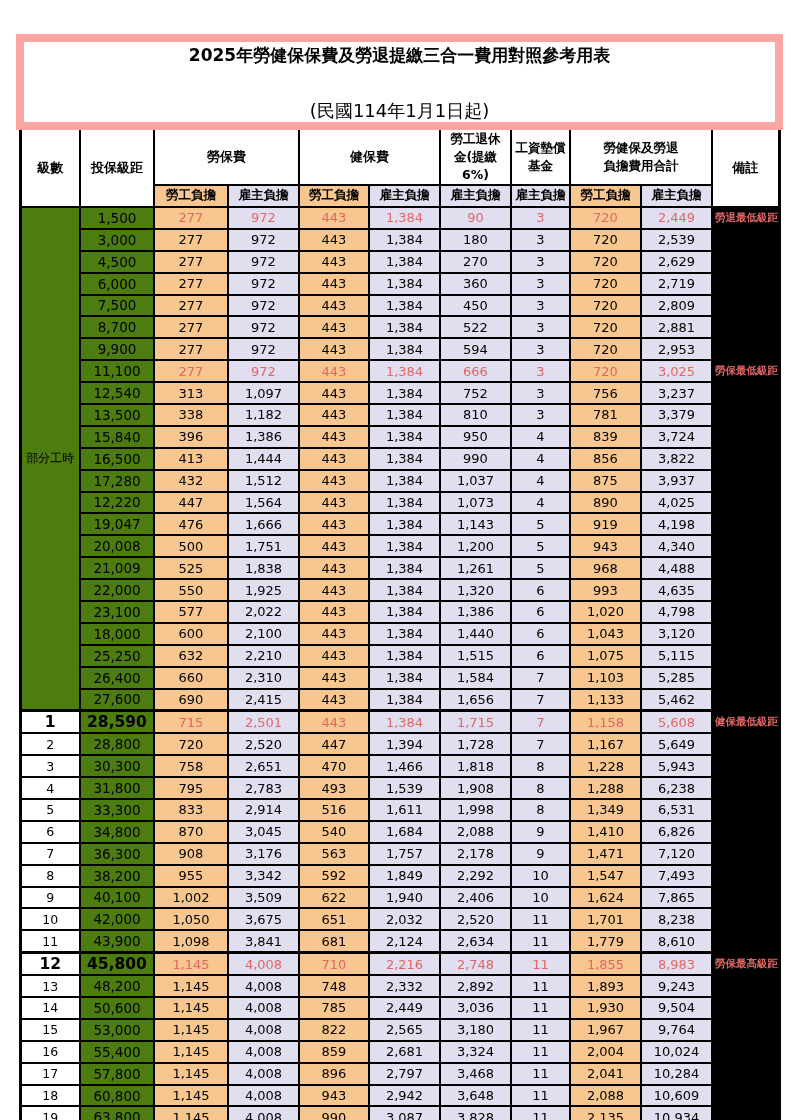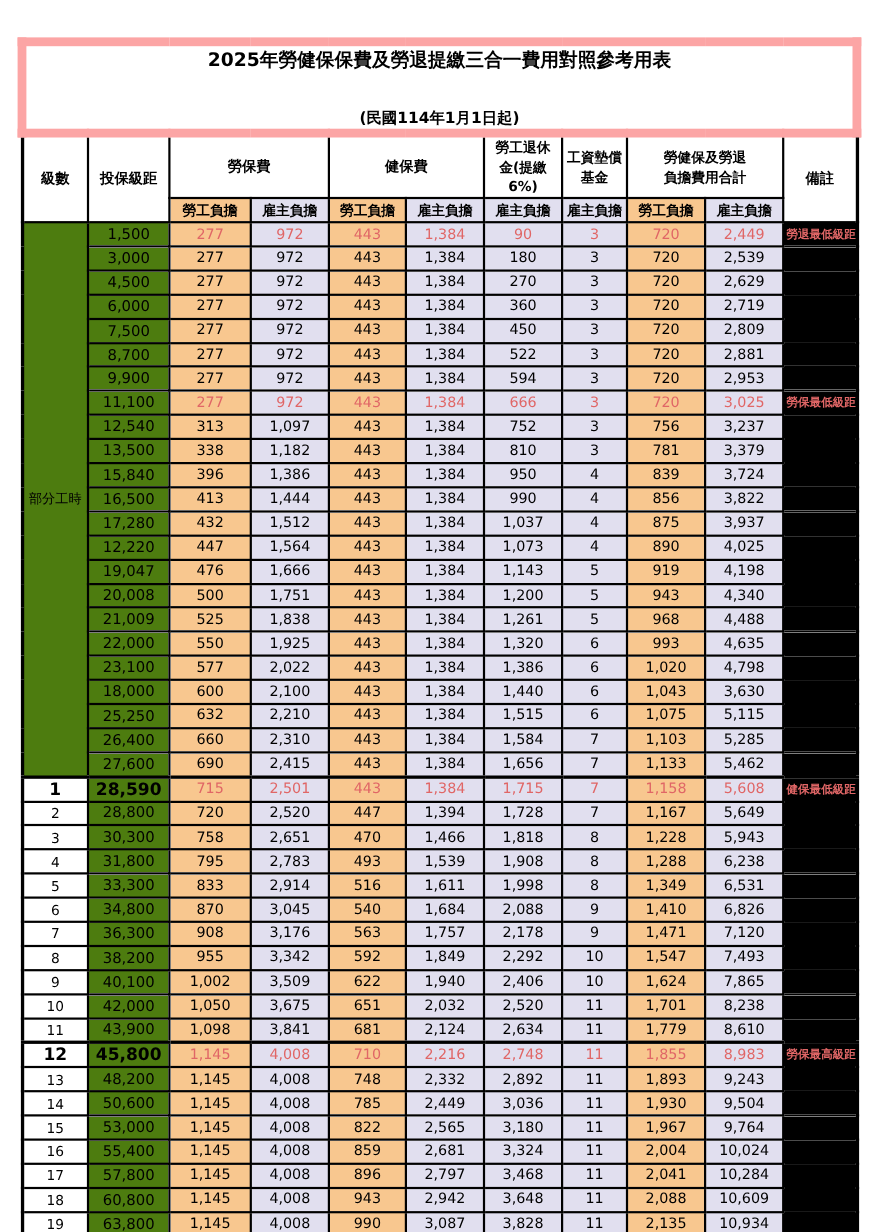--- a/index.html
+++ b/index.html
@@ -14,21 +14,21 @@
   }
   th,td{
     border:2px solid #000;
     text-align:center;vertical-align:middle;
     padding:0 2px;overflow:hidden;white-space:nowrap;
   }
   table{border:3px solid #000;}
   
   .title-cell{height:52px;border:8px solid #fca5a5;}
   .title-line{font-size:17px;font-weight:bold;line-height:1.55;}
-  .subtitle-line{font-size:14px;font-weight:bold;line-height:1.2;margin-top:32px;}
+  .subtitle-line{font-size:18px;font-weight:normal;line-height:1.2;margin-top:32px;}
   
   thead th{font-weight:bold;font-size:13px;background:#fff;}
   .head-top th{height:37px;line-height:18px;}
   .two-line{white-space:pre-line;font-size:12.5px;}
   .head-sub th{height:20px;font-size:12.5px;}
   th.labor, td.labor{background:var(--labor-bg);}
   th.employer, td.employer{background:var(--employer-bg);}
   
   tbody td{height:19.9px;font-size:13px;}
   td.level{font-size:12.5px;background:#fff;}
@@ -320,21 +320,21 @@
         </tr>
         <tr>
           <td class="bracket">18,000</td>
           <td class="labor">600</td>
           <td class="employer">2,100</td>
           <td class="labor">443</td>
           <td class="employer">1,384</td>
           <td class="employer">1,440</td>
           <td class="employer">6</td>
           <td class="labor">1,043</td>
-          <td class="employer">3,630</td>
+          <td class="employer">3,120</td>
           <td class="remark"></td>
         </tr>
         <tr>
           <td class="bracket">25,250</td>
           <td class="labor">632</td>
           <td class="employer">2,210</td>
           <td class="labor">443</td>
           <td class="employer">1,384</td>
           <td class="employer">1,515</td>
           <td class="employer">6</td>

